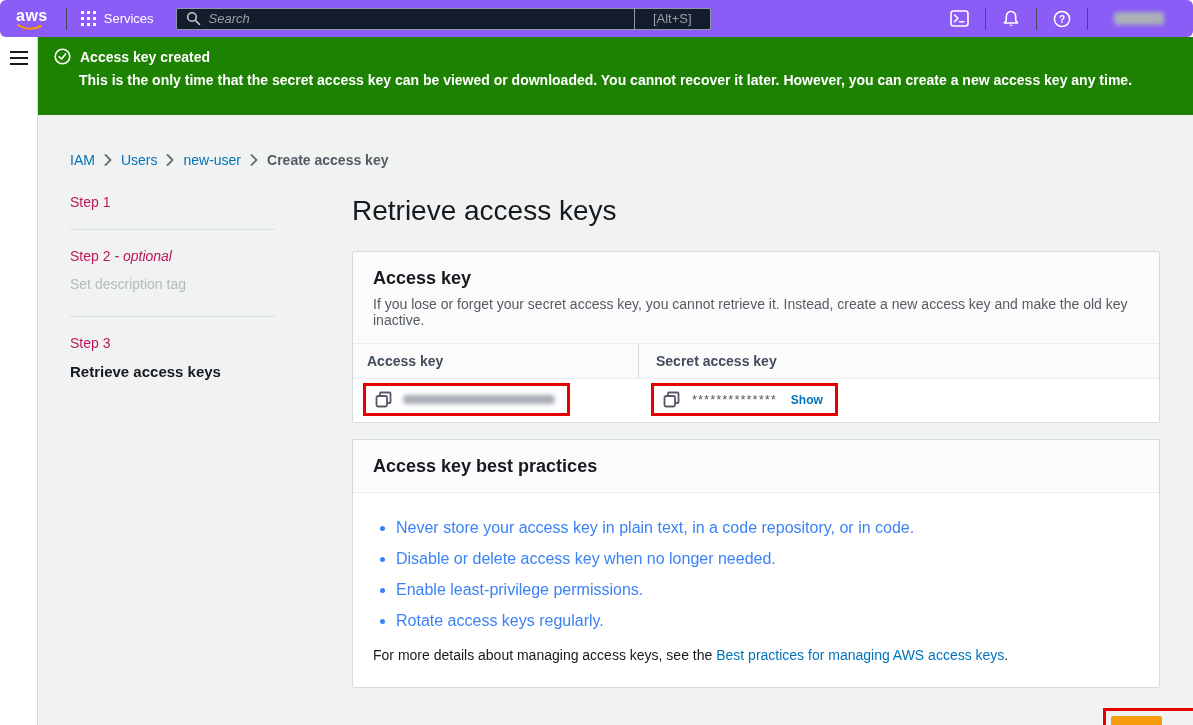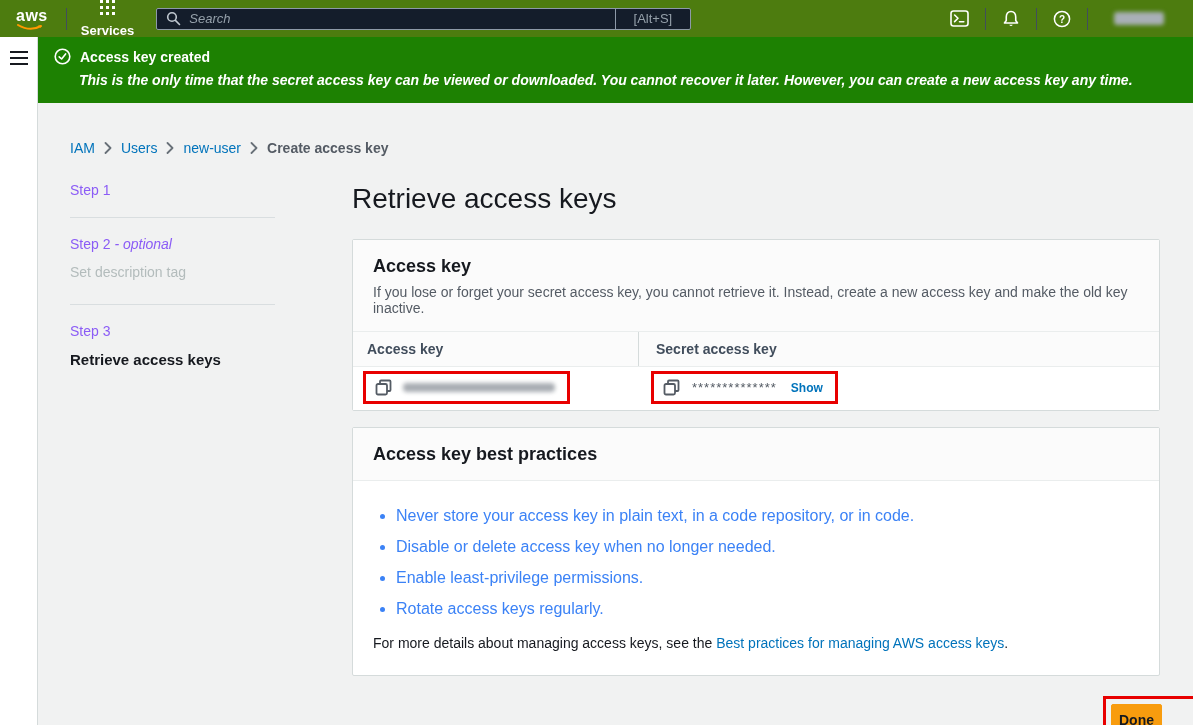--- a/index.html
+++ b/index.html
@@ -1,53 +1,53 @@
 <!DOCTYPE html>
 <html><head>
 <meta charset="utf-8">
 <style>
   * { margin:0; padding:0; box-sizing:border-box; }
   html,body { width:1193px; height:725px; overflow:hidden; }
   body { font-family:"Liberation Sans","DejaVu Sans",sans-serif; background:#fff; color:#16191f; }
 
   
-  .topnav { height:37px; background:#4d7c0f; display:flex; align-items:center; padding:0 12px 0 14px; }
+  .topnav { height:37px; background:#8b5cf6; display:flex; align-items:center; padding:0 12px 0 14px;border-radius:6px; }
   .aws-logo { position:relative; color:#fff; font-weight:700; font-size:16px; letter-spacing:0.5px; padding:0 4px 6px 2px; cursor:pointer; }
   .aws-smile { position:absolute; left:3px; bottom:0; }
   .nav-divider { width:1px; height:22px; background:#414d5c; margin:0 14px; }
-  .services-btn { display:flex; align-items:center; gap:8px; color:#fff; font-size:13px; font-weight:700; cursor:pointer;flex-direction:column; }
+  .services-btn { display:flex; align-items:center; gap:8px; color:#fff; font-size:13px; font-weight:400; cursor:pointer; }
   .searchbox { display:flex; align-items:center; margin-left:22px; width:535px; height:22px; background:#141d2b; border:1px solid #8d99a8; border-radius:2px; padding:0 0 0 9px; }
   .searchbox .ph { color:#95a0aa; font-size:13px; font-style:italic; margin-left:8px; flex:1; }
   .search-shortcut { color:#95a0aa; font-size:13px; border-left:1px solid #8d99a8; align-self:stretch; display:flex; align-items:center; padding:0 18px; }
   .nav-right { margin-left:auto; display:flex; align-items:center; }
   .nav-icon { padding:0 13px; display:flex; align-items:center; cursor:pointer; }
   .redacted-account { width:50px; height:13px; border-radius:3px; background:#a9b0b7; filter:blur(2px); margin:0 4px 0 10px; }
 
   
   .page-body { display:flex; height:688px; }
   .left-rail { width:38px; background:#fff; border-right:1px solid #d5dbdb; padding:13px 0 0 9px; }
   .content { flex:1; background:#f1f2f2; overflow:hidden; }
 
   
   .flashbar { background:#1d8102; color:#fff; padding:11px 18px 15px 16px; }
   .flash-title-row { display:flex; align-items:center; gap:9px; }
   .flash-title { font-size:14px; font-weight:700; }
-  .flash-desc { font-size:14px; font-weight:700; margin:7px 0 0 25px;font-style:italic; }
+  .flash-desc { font-size:14px; font-weight:700; margin:7px 0 12px 25px; }
 
   
   .content-inner { padding:0 32px 0 32px; }
   .breadcrumb { margin-top:37px; font-size:14px; display:flex; align-items:center; gap:9px; }
   .breadcrumb a { color:#0073bb; text-decoration:none; cursor:pointer; }
   .breadcrumb .current { color:#545b64; font-weight:700; }
 
   .layout { display:flex; margin-top:26px; }
 
   
   .steps { width:205px; margin-right:77px; font-size:14px; }
-  .step-num { color:#8b5cf6; margin-bottom:8px; }
+  .step-num { color:#be185d; margin-bottom:8px; }
   .step-num .opt { font-style:italic; }
   .step-label { color:#b3bcbc; line-height:1.75; }
   .step-label.active { color:#16191f; font-weight:700; font-size:15px; }
   .steps hr { border:none; border-top:1px solid #d9dee0; margin:19px 0 18px; }
 
   
   .main { width:808px; }
   .main h1 { font-size:28px; font-weight:400; color:#16191f; margin:1px 0 24px; }
 
   .card { background:#fff; border:1px solid #d5dbdb; border-radius:2px; }

